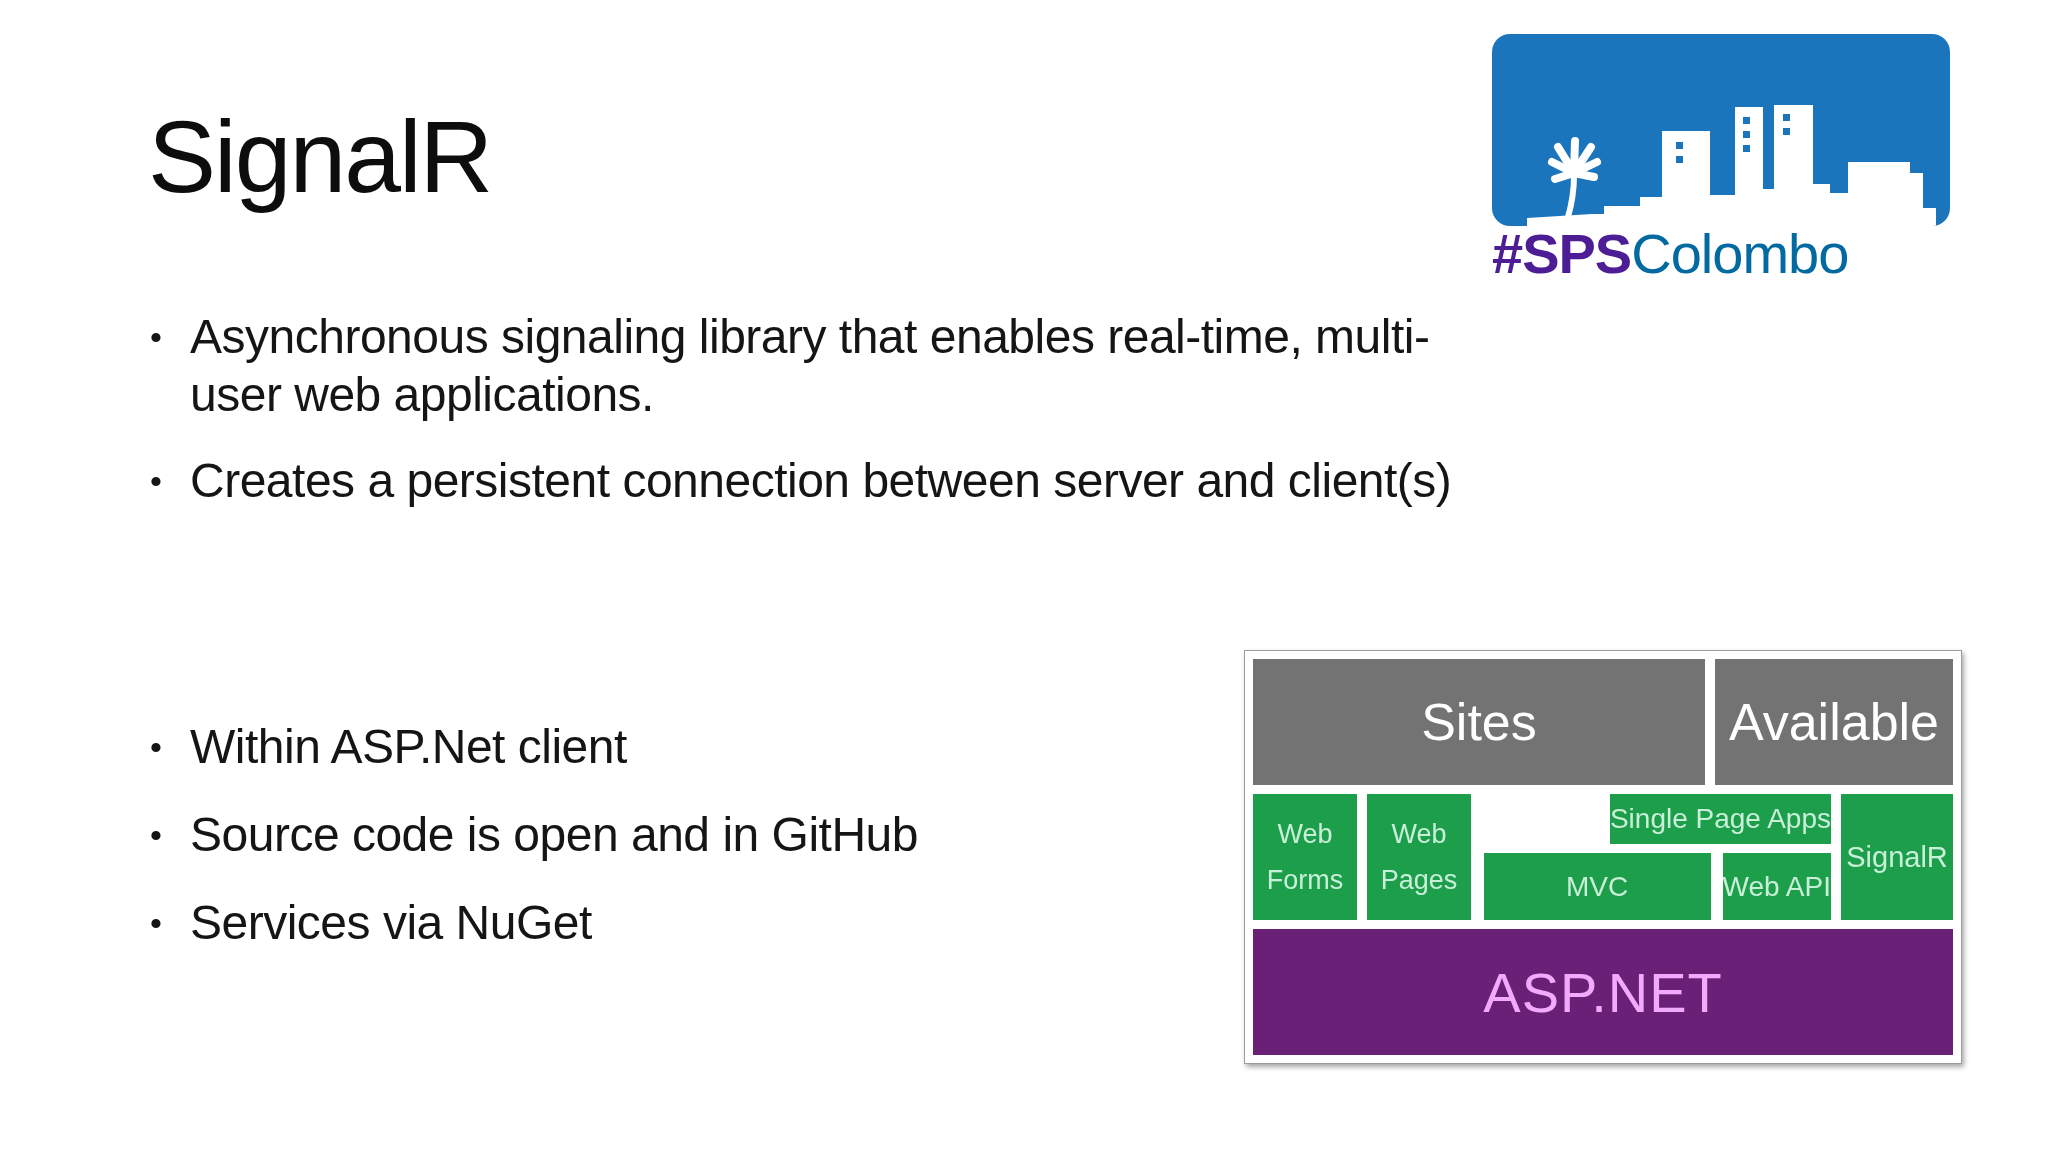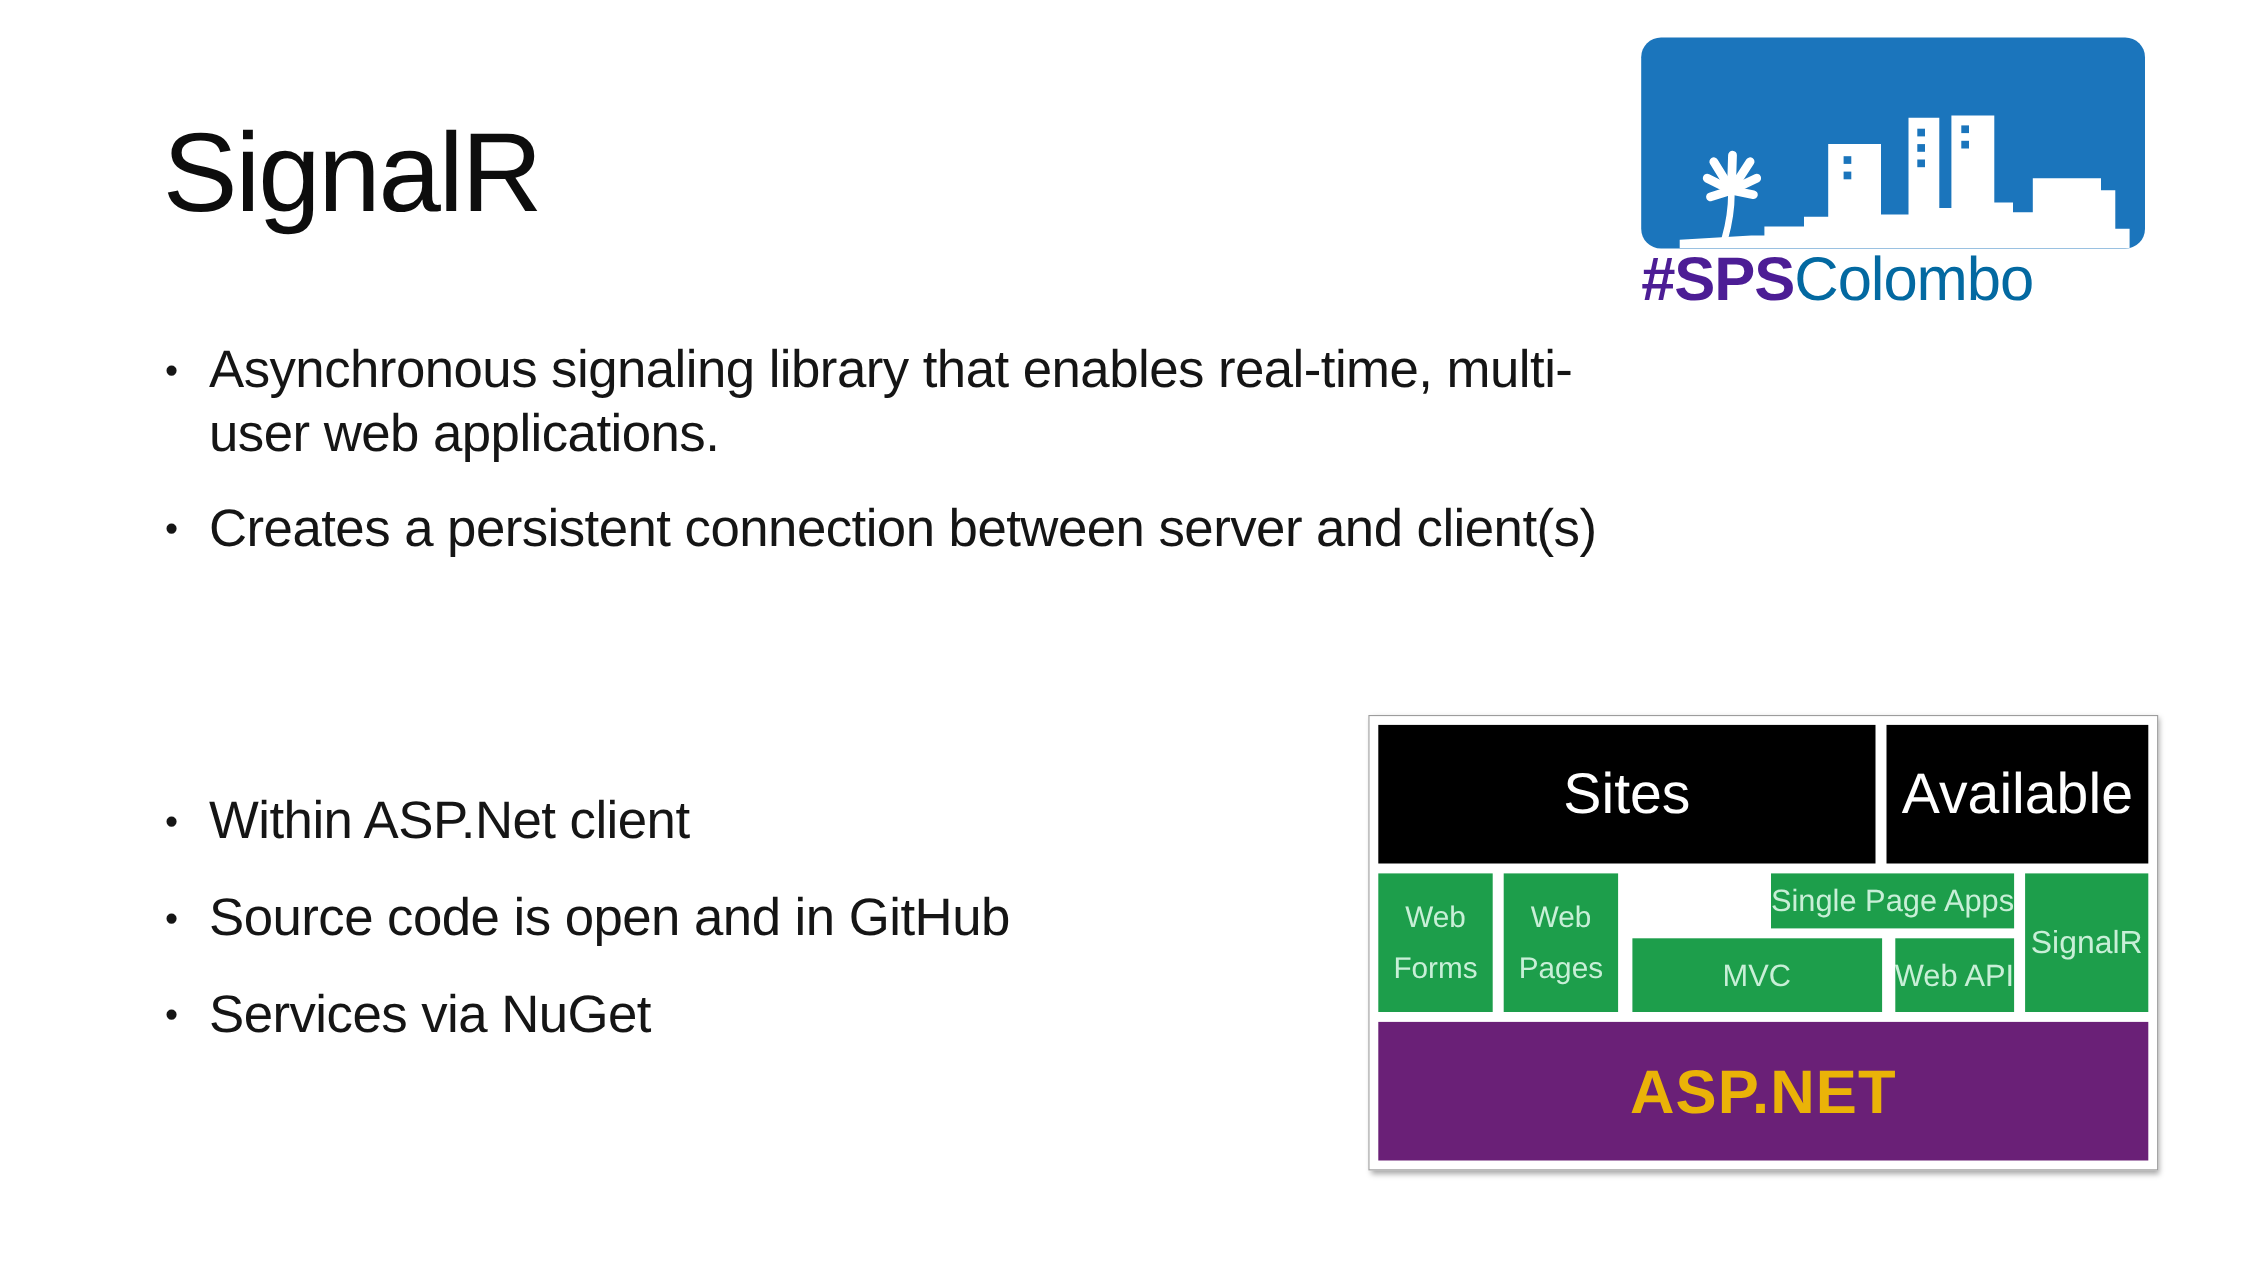--- a/index.html
+++ b/index.html
@@ -54,23 +54,23 @@
     background:#ffffff;border:1px solid #9d9d9d;
     box-shadow:2px 3px 5px rgba(0,0,0,0.35);
     padding:8px;box-sizing:border-box;
     display:flex;flex-direction:column;gap:9px;
   }
   .d-row{display:flex;gap:10px;}
   .block{
     display:flex;align-items:center;justify-content:center;
     text-align:center;box-sizing:border-box;
   }
-  .blue{background:#000000;color:#ffffff;}
+  .blue{background:#737373;color:#ffffff;}
   .green{background:#1d9e4b;color:#c8efd7;}
-  .purple{background:#6a2077;color:#eab308;font-weight:bold;}
+  .purple{background:#6a2077;color:#f0abfc;}
 
   .row-top{height:126px;}
   .b-sites{flex:0 0 452px;font-size:52px;}
   .b-services{flex:1 1 auto;font-size:52px;}
 
   .row-mid{height:126px;}
   .b-webforms,.b-webpages{flex:0 0 104px;font-size:27px;line-height:46px;}
   .mid-center{flex:0 0 350px;display:flex;flex-direction:column;gap:9px;align-items:flex-end;}
   .b-spa{height:50px;font-size:28px;}
   .mid-center-bottom{display:flex;gap:12px;flex:1 1 auto;}

